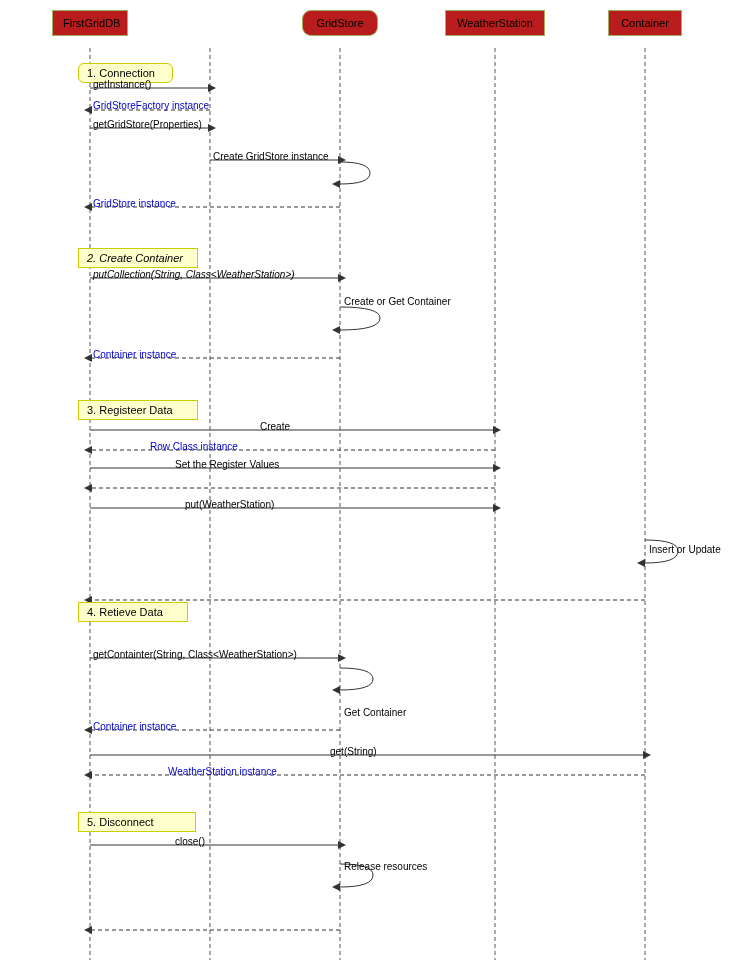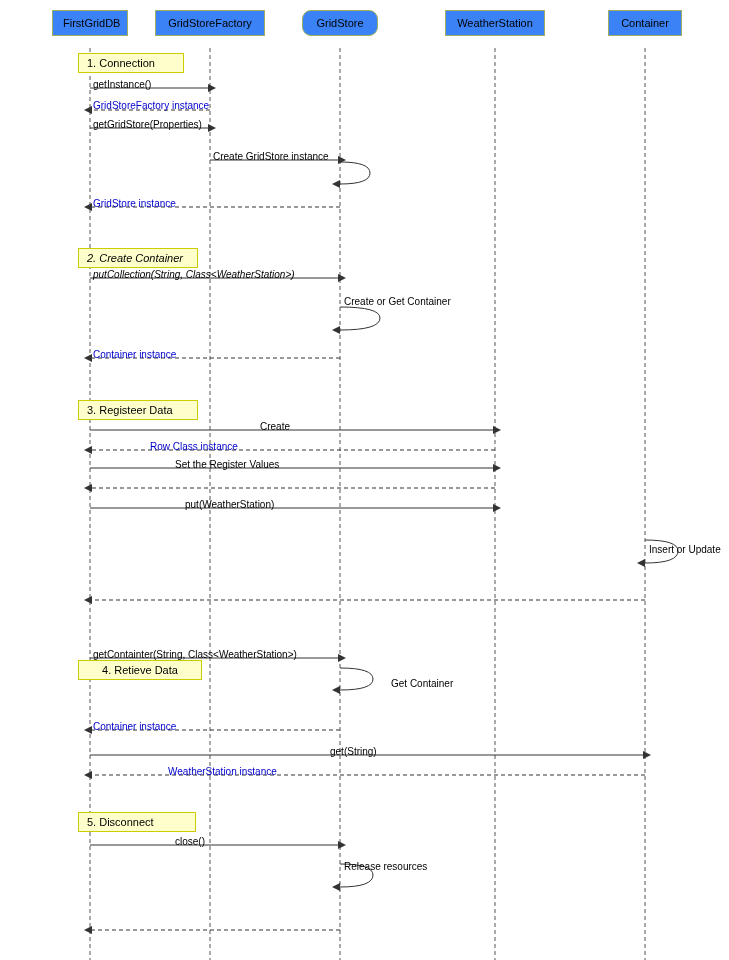--- a/index.html
+++ b/index.html
@@ -13,21 +13,21 @@
       position: relative;
     }
     #diagram {
       position: relative;
       width: 729px;
       height: 960px;
     }
     .lifeline-box {
       position: absolute;
       top: 10px;
-      background: #3b82f6;
+      background: #b91c1c;
       border: 1px solid #a0b060;
       padding: 6px 10px;
       text-align: center;
       font-size: 11px;
       font-weight: normal;
       white-space: nowrap;
     }
     .note-box {
       position: absolute;
       background: #ffffcc;
@@ -138,43 +138,40 @@
     <path d="M340,864 Q373,864 373,875 Q373,887 340,887" stroke="#333" stroke-width="1" fill="none"></path>
     <polygon points="340,883 332,887 340,891" fill="#333"></polygon>
 
     <line x1="340" y1="930" x2="92" y2="930" stroke="#333" stroke-width="1" stroke-dasharray="4,3"></line>
     <polygon points="92,926 84,930 92,934" fill="#333"></polygon>
   </svg>
 
   <div class="lifeline-box" style="left:52px; width:76px;">
     <span>FirstGridDB</span>
   </div>
-  <div class="lifeline-box" style="left:155px; width:110px;">
-    <span>GridStoreFactory</span>
-  </div>
   <div class="lifeline-box" style="left:302px; width:76px;border-radius:9px;">
     <span>GridStore</span>
   </div>
   <div class="lifeline-box" style="left:445px; width:100px;">
     <span>WeatherStation</span>
   </div>
   <div class="lifeline-box" style="left:608px; width:74px;">
     <span>Container</span>
   </div>
 
-  <div class="note-box" style="left:78px; top:53px; width:106px;">
+  <div class="note-box" style="left:78px; top:63px; width:95px;border-radius:6px;">
     <span>1. Connection</span>
   </div>
   <div class="note-box" style="left:78px; top:248px; width:120px;font-style:italic;">
     <span>2. Create Container</span>
   </div>
   <div class="note-box" style="left:78px; top:400px; width:120px;">
     <span>3. Registeer Data</span>
   </div>
-  <div class="note-box" style="left:78px; top:660px; width:124px;text-align:center;">
+  <div class="note-box" style="left:78px; top:602px; width:110px;">
     <span>4. Retieve Data</span>
   </div>
   <div class="note-box" style="left:78px; top:812px; width:118px;">
     <span>5. Disconnect</span>
   </div>
 
   <div class="arrow-label black" style="left:93px; top:79px;">getInstance()</div>
   <div class="arrow-label" style="left:93px; top:100px;">GridStoreFactory instance</div>
   <div class="arrow-label black" style="left:93px; top:119px;">getGridStore(Properties)</div>
   <div class="arrow-label black" style="left:213px; top:151px;">Create GridStore instance</div>
@@ -184,20 +181,20 @@
   <div class="arrow-label black" style="left:344px; top:296px;">Create or Get Container</div>
   <div class="arrow-label" style="left:93px; top:349px;">Container instance</div>
 
   <div class="arrow-label black" style="left:260px; top:421px;">Create</div>
   <div class="arrow-label" style="left:150px; top:441px;">Row Class instance</div>
   <div class="arrow-label black" style="left:175px; top:459px;">Set the Register Values</div>
   <div class="arrow-label black" style="left:185px; top:499px;">put(WeatherStation)</div>
   <div class="arrow-label black" style="left:649px; top:544px;">Insert or Update</div>
 
   <div class="arrow-label black" style="left:93px; top:649px;">getContainter(String, Class&lt;WeatherStation&gt;)</div>
-  <div class="arrow-label black" style="left:344px; top:678px;margin-left:47px;">Get Container</div>
+  <div class="arrow-label black" style="left:344px; top:707px;">Get Container</div>
   <div class="arrow-label" style="left:93px; top:721px;">Container instance</div>
   <div class="arrow-label black" style="left:330px; top:746px;">get(String)</div>
   <div class="arrow-label" style="left:168px; top:766px;">WeatherStation instance</div>
 
   <div class="arrow-label black" style="left:175px; top:836px;">close()</div>
   <div class="arrow-label black" style="left:344px; top:861px;">Release resources</div>
 </div>
 
 </body></html>

